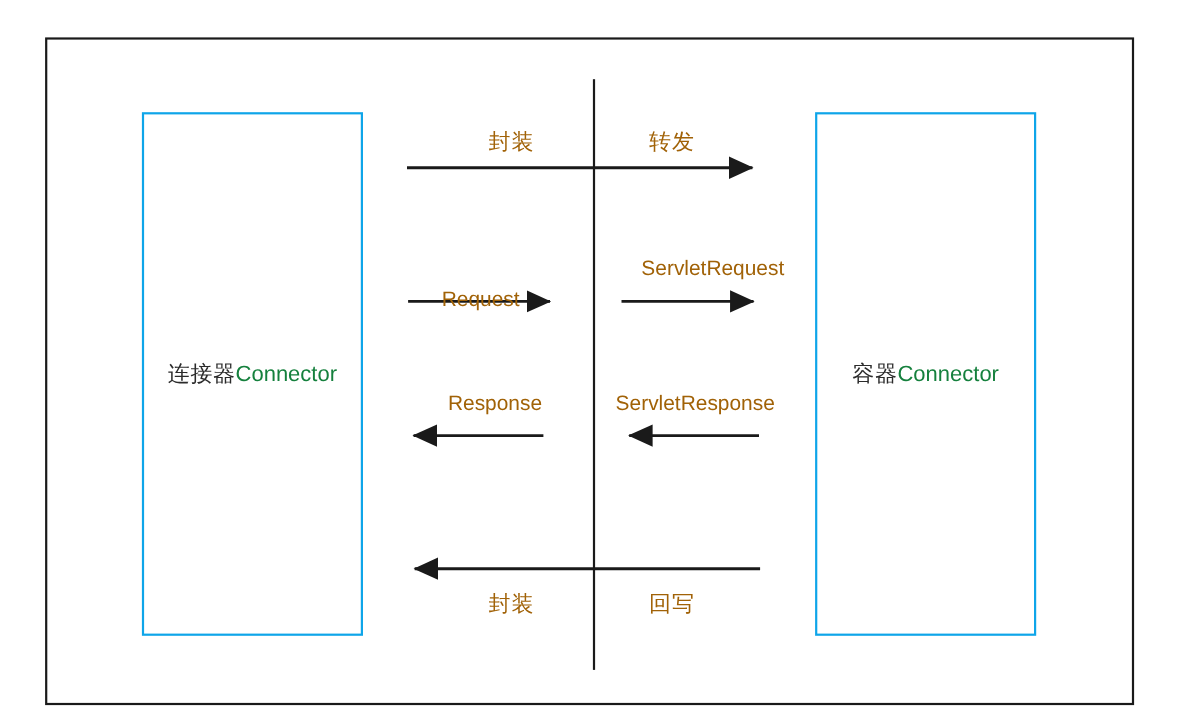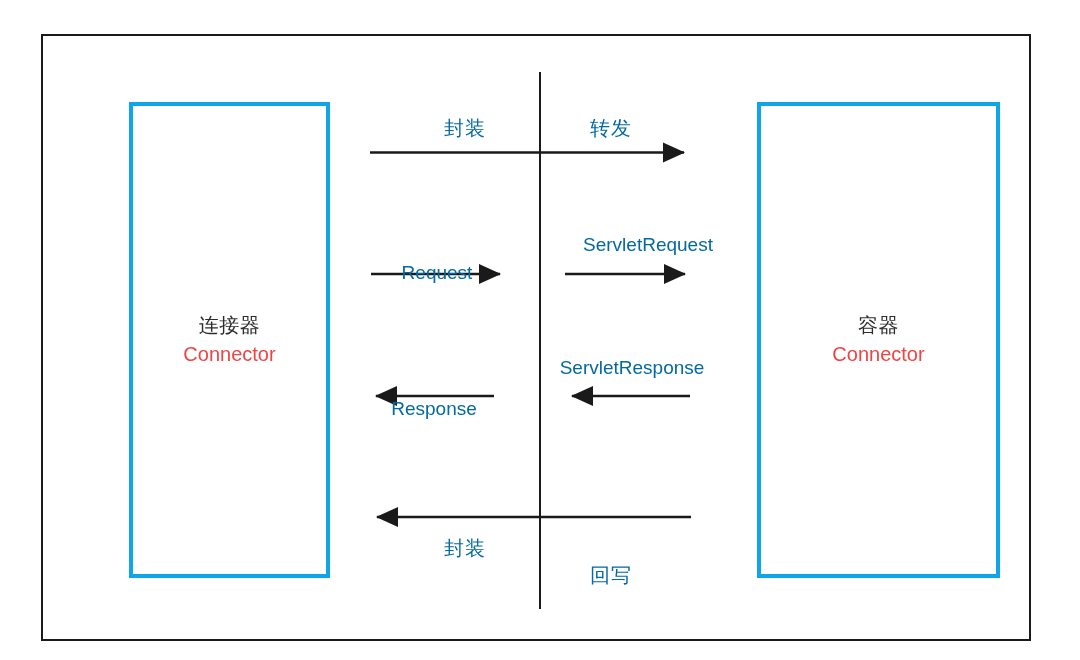--- a/index.html
+++ b/index.html
@@ -22,49 +22,48 @@
     left: 41px;
     top: 34px;
     width: 990px;
     height: 607px;
     border: 2px solid #1a1a1a;
     box-sizing: border-box;
     background: #ffffff;
   }
   .node-box {
     position: absolute;
-    border: 4px solid #0ea5e9;
+    border: 2px solid #0ea5e9;
     box-sizing: border-box;
     background: #ffffff;
     display: flex;
-    flex-direction: column;
     align-items: center;
     justify-content: center;
   }
   .node-box.left {
     left: 129px;
     top: 102px;
     width: 201px;
     height: 476px;
   }
   .node-box.right {
-    left: 757px;
+    left: 741px;
     top: 102px;
-    width: 243px;
+    width: 201px;
     height: 476px;
   }
   .node-label-cn {
     font-size: 20px;
     color: #2b2b2b;
     line-height: 1.45;
     letter-spacing: 0.5px;
   }
   .node-label-en {
     font-size: 20px;
-    color: #ef4444;
+    color: #15803d;
     line-height: 1.45;
   }
   .divider {
     position: absolute;
     left: 539px;
     top: 72px;
     width: 2px;
     height: 537px;
     background: #1a1a1a;
   }
@@ -72,21 +71,21 @@
     position: absolute;
     left: 0;
     top: 0;
     width: 1080px;
     height: 660px;
     pointer-events: none;
   }
   .edge-label {
     position: absolute;
     font-size: 19px;
-    color: #0369a1;
+    color: #a16207;
     white-space: nowrap;
     transform: translateX(-50%);
   }
   .edge-label.cn {
     font-size: 20px;
     letter-spacing: 1px;
   }
 </style>
 </head>
 <body>
@@ -129,19 +128,19 @@
 
     <line x1="691" y1="517" x2="377" y2="517" stroke="#1a1a1a" stroke-width="2.6" marker-end="url(#arrow-left)"></line>
   </svg>
 
   <div class="edge-label cn" style="left:465px; top:115px;">封装</div>
   <div class="edge-label cn" style="left:611px; top:115px;">转发</div>
 
   <div class="edge-label" style="left:437px; top:234px;margin-top:28px;">Request</div>
   <div class="edge-label" style="left:628px; top:234px;margin-left:20px;">ServletRequest</div>
 
-  <div class="edge-label" style="left:434px; top:357px;margin-top:41px;">Response</div>
+  <div class="edge-label" style="left:450px; top:357px;">Response</div>
   <div class="edge-label" style="left:632px; top:357px;">ServletResponse</div>
 
   <div class="edge-label cn" style="left:465px; top:535px;">封装</div>
-  <div class="edge-label cn" style="left:611px; top:535px;margin-top:27px;">回写</div>
+  <div class="edge-label cn" style="left:611px; top:535px;">回写</div>
 
 </div>
 
 </body></html>

